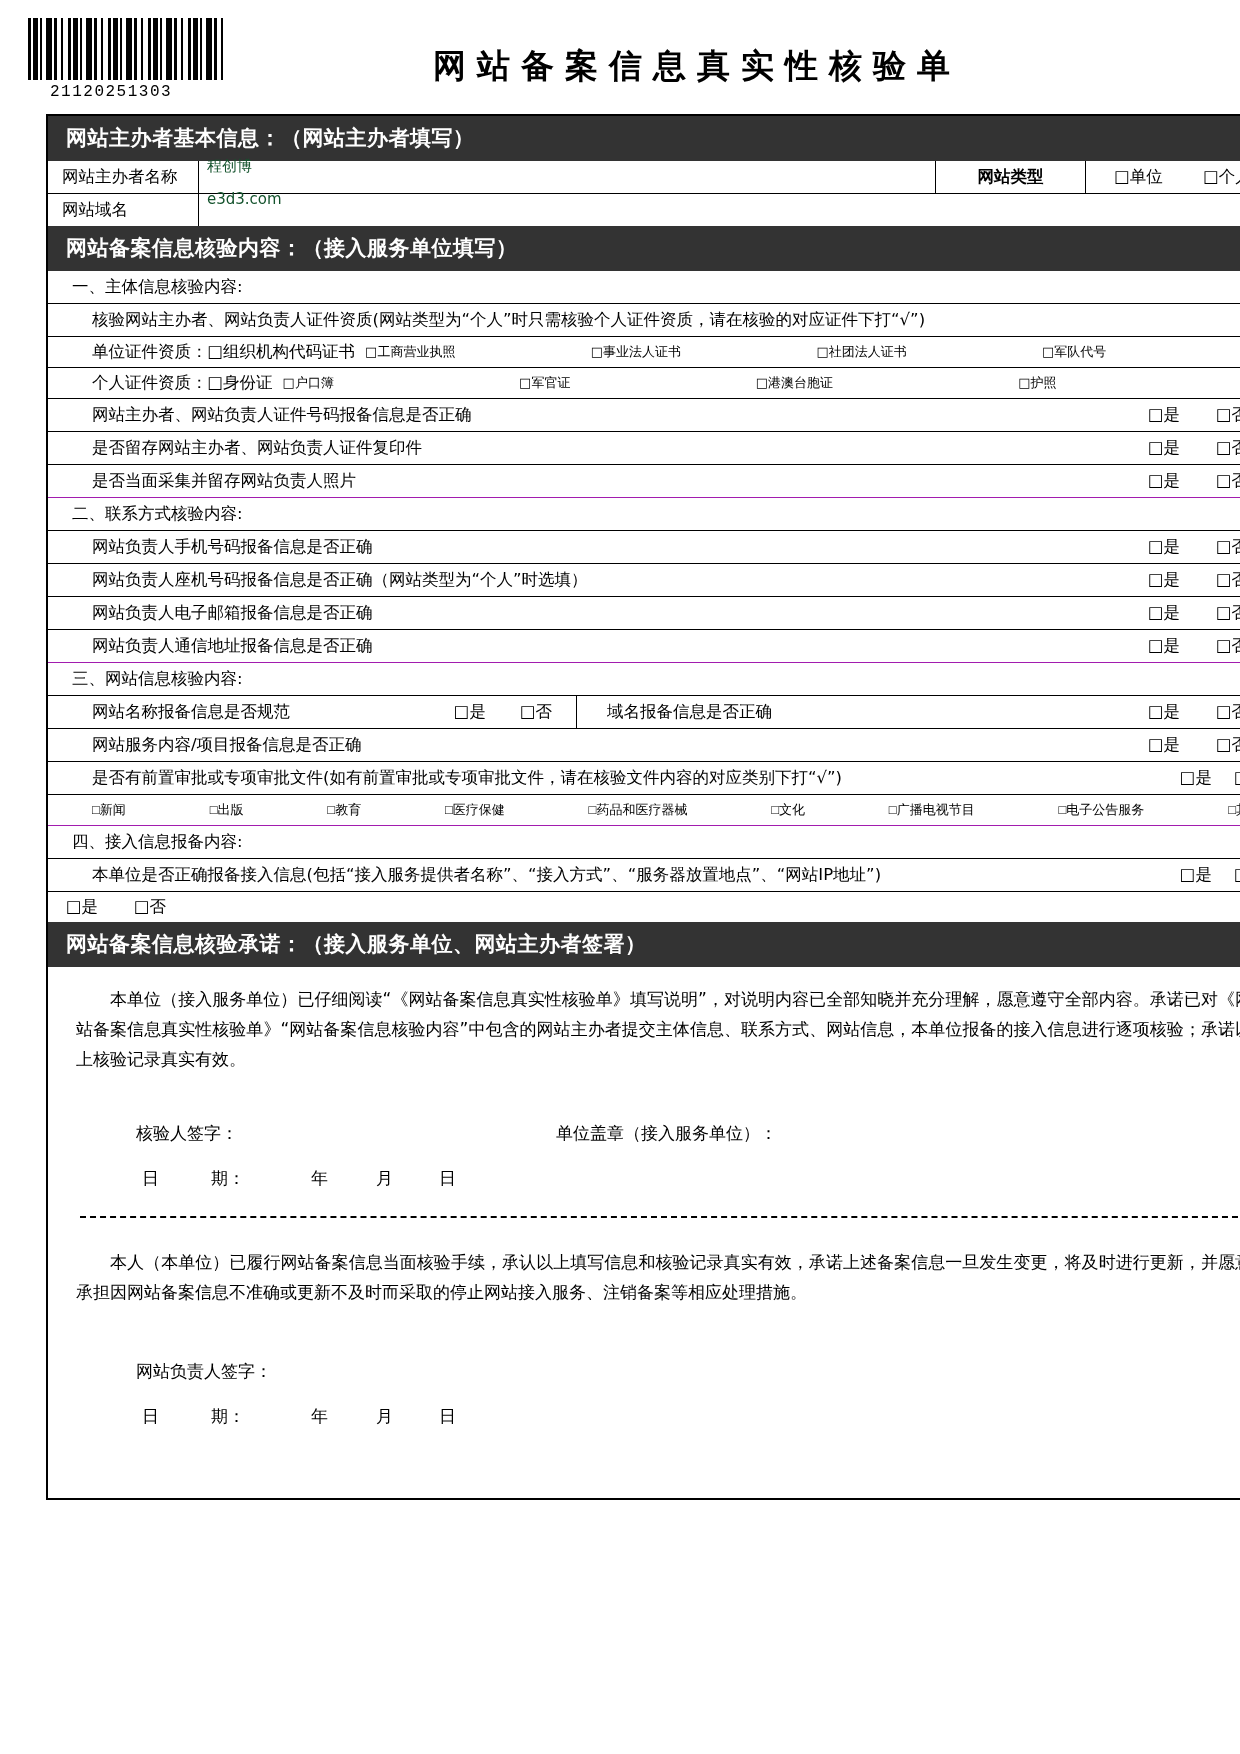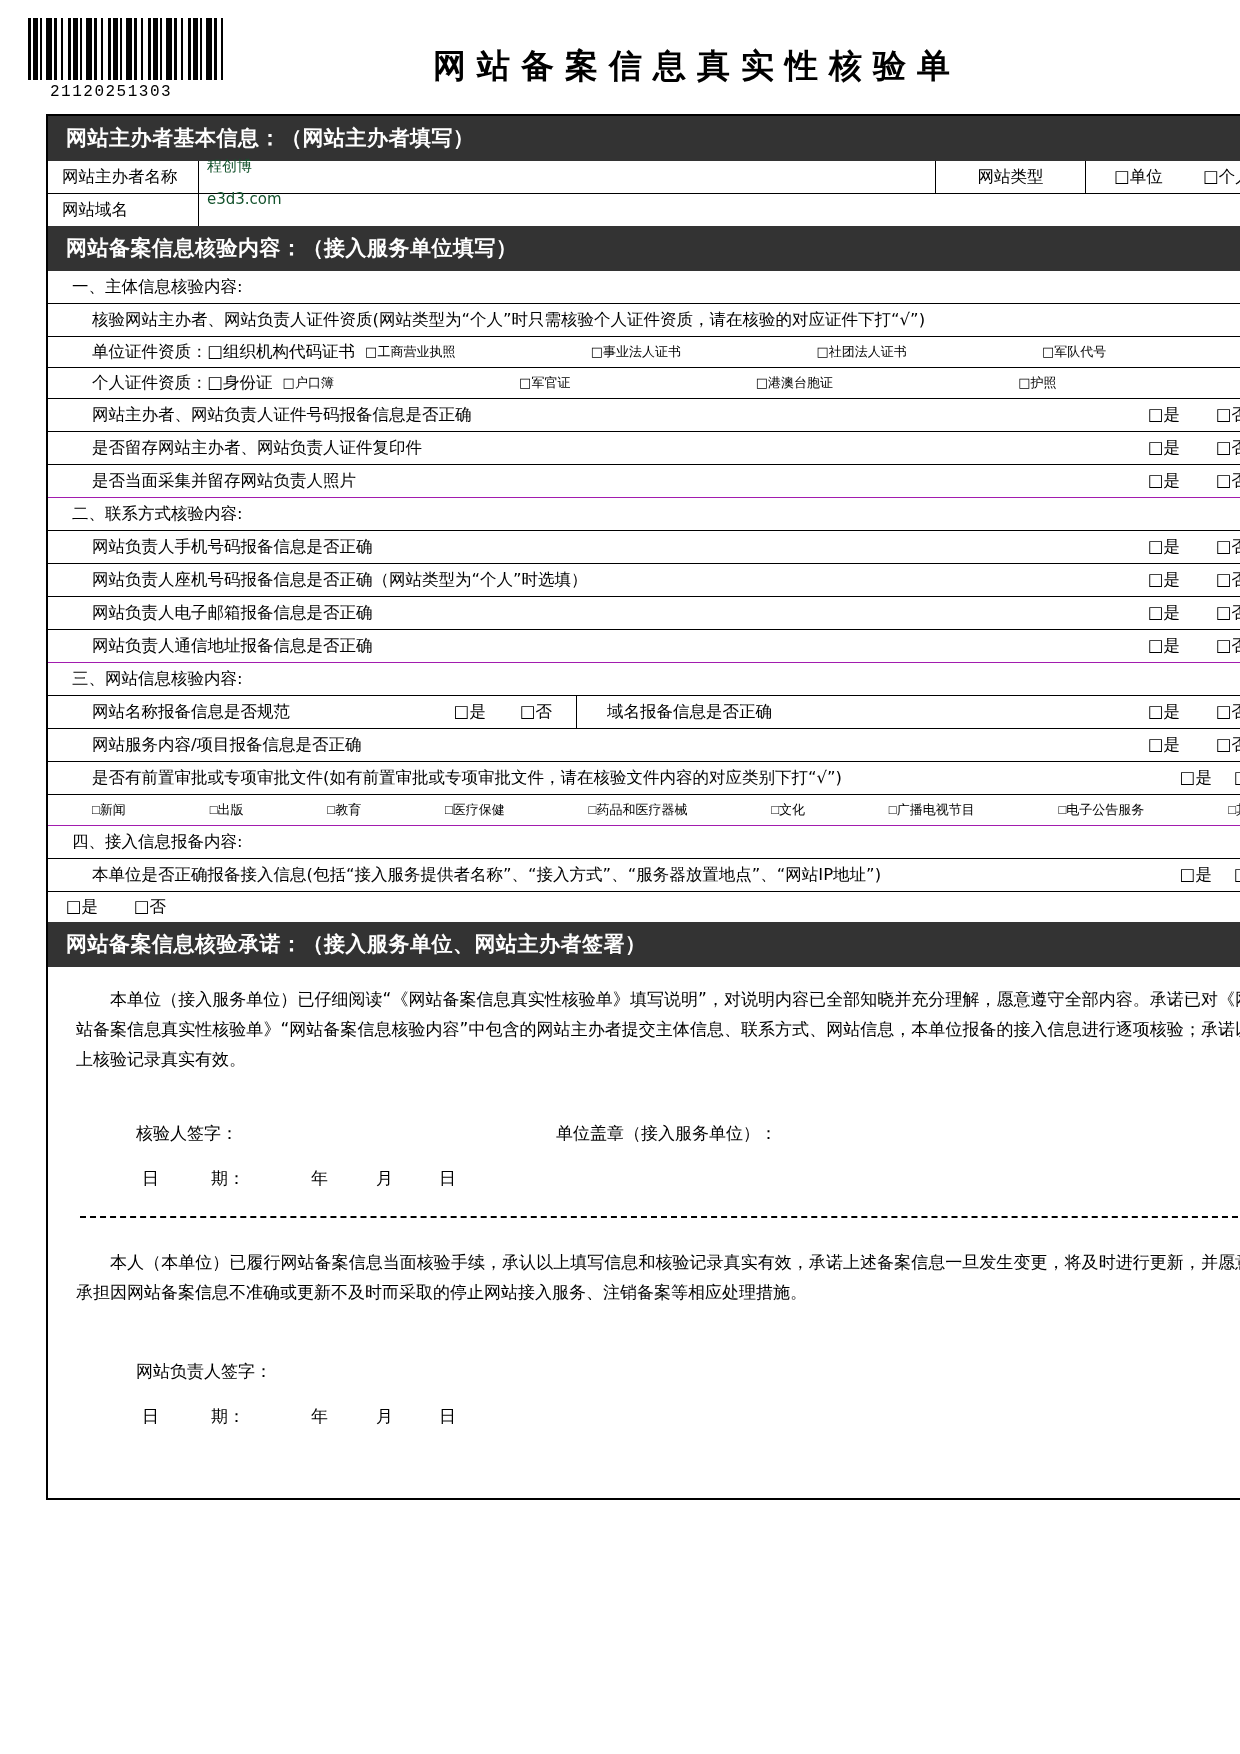--- a/index.html
+++ b/index.html
@@ -83,21 +83,21 @@
 
   
   .lbl-cell { width: 150px; flex: 0 0 150px; padding-left: 14px; font-size: 16.5px; }
   .val-cell { flex: 1; font-size: 16.5px; align-items: flex-start; padding-top: 2px; }
   .val-cell .handwrite {
     font-size: 15px;
     font-family: "DejaVu Sans", sans-serif;
     color: #14532d;
     position: relative; top: -6px;
   }
-  .type-lbl { width: 150px; flex: 0 0 150px; justify-content: center; }
+  .type-lbl { width: 150px; flex: 0 0 150px; justify-content: center; font-weight: bold; }
   .type-opts { width: 195px; flex: 0 0 195px; justify-content: space-around; }
 
   
   .seclabel {
     font-size: 16.5px;
     padding: 5px 0 5px 24px;
     border-top: 1px solid #a21caf;
   }
   .seclabel.notop { border-top: none; }
 

